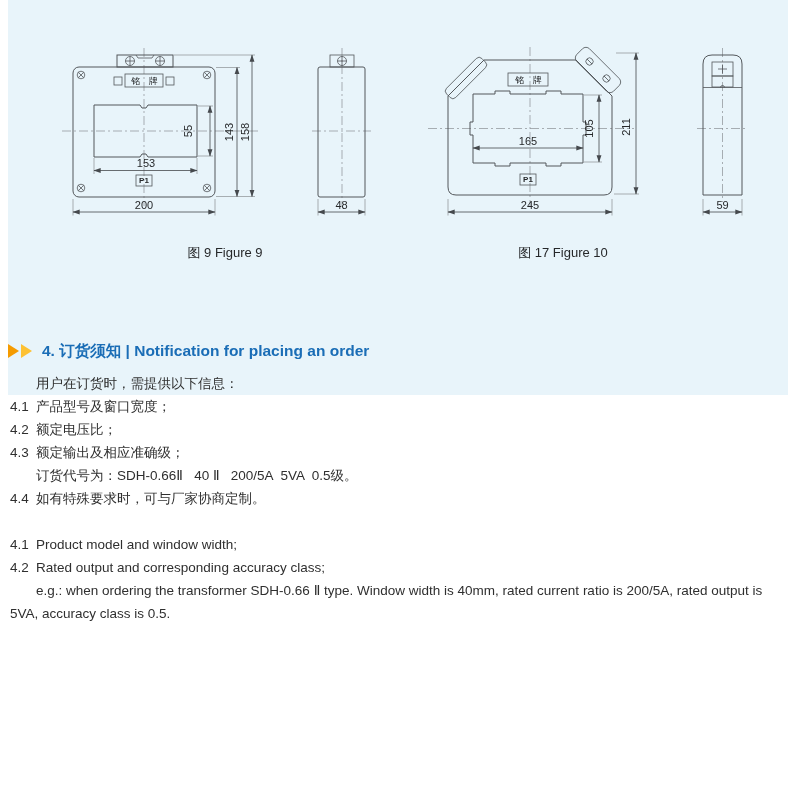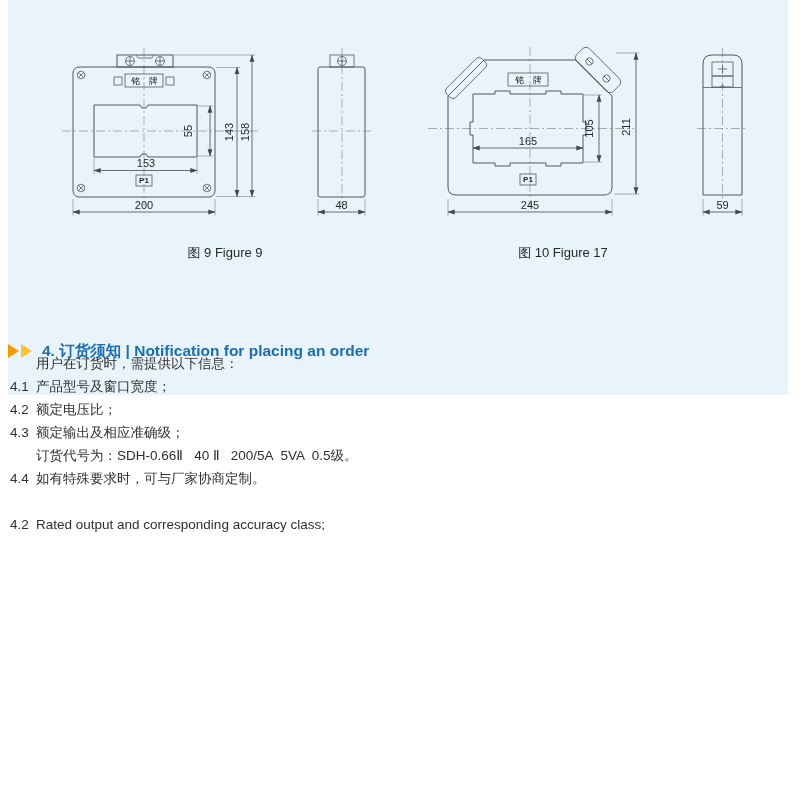--- a/index.html
+++ b/index.html
@@ -25,21 +25,21 @@
   .cap10{left:498px;width:130px;}
 
   
   .sec-header{position:absolute;left:8px;top:340px;height:22px;display:flex;align-items:center;}
   .tri{width:0;height:0;border-top:7px solid transparent;border-bottom:7px solid transparent;
        border-left:11px solid #f59b00;margin-right:2px;}
   .tri.t2{border-left-color:#fdc133;}
   .sec-title{margin-left:8px;font-size:15.5px;font-weight:600;color:#1a6db6;white-space:pre;}
 
   
-  .textblock{position:absolute;left:10px;top:352px;width:782px;font-size:13.5px;line-height:23px;color:#2f2f2f;}
+  .textblock{position:absolute;left:10px;top:372px;width:782px;font-size:13.5px;line-height:23px;color:#2f2f2f;}
   .line{min-height:23px;white-space:pre-wrap;}
   .line .num{display:inline-block;width:26px;white-space:pre;}
   .ind{padding-left:26px;}
   .para{text-indent:26px;white-space:pre-wrap;}
 </style>
 </head>
 <body>
 
 <div class="page">
 
@@ -201,32 +201,34 @@
         <path class="th" d="M720.5,87.5 a2,2 0 0 1 4,0"></path>
         <line class="ext" x1="703" y1="199" x2="703" y2="215.5"></line>
         <line class="ext" x1="742" y1="199" x2="742" y2="215.5"></line>
         <line class="dim" x1="703" y1="212" x2="742" y2="212" marker-start="url(#arr)" marker-end="url(#arr)"></line>
         <text class="dt" x="722.5" y="208.5">59</text>
       </g>
     </svg>
   </div>
 
   <div class="caption cap9">图 9  Figure 9</div>
-  <div class="caption cap10">图 10  Figure 17</div>
+  <div class="caption cap10">图 17  Figure 10</div>
 
   <div class="sec-header">
     <span class="tri"></span>
     <span class="tri t2"></span>
     <span class="sec-title">4. 订货须知 | Notification for placing an order</span>
   </div>
 
   <div class="textblock">
     <div class="line ind">用户在订货时，需提供以下信息：</div>
     <div class="line"><span class="num">4.1</span><span>产品型号及窗口宽度；</span></div>
     <div class="line"><span class="num">4.2</span><span>额定电压比；</span></div>
     <div class="line"><span class="num">4.3</span><span>额定输出及相应准确级；</span></div>
     <div class="line ind">订货代号为：SDH-0.66Ⅱ   40 Ⅱ   200/5A  5VA  0.5级。</div>
     <div class="line"><span class="num">4.4</span><span>如有特殊要求时，可与厂家协商定制。</span></div>
     <div class="line"></div>
+    <div class="line"><span class="num">4.1</span><span>Product model and window width;</span></div>
     <div class="line"><span class="num">4.2</span><span>Rated output and corresponding accuracy class;</span></div>
+    <div class="para">e.g.: when ordering the transformer SDH-0.66 Ⅱ type. Window width is 40mm, rated current ratio is 200/5A, rated output is 5VA, accuracy class is 0.5.</div>
   </div>
 
 </div>
 
 </body></html>

